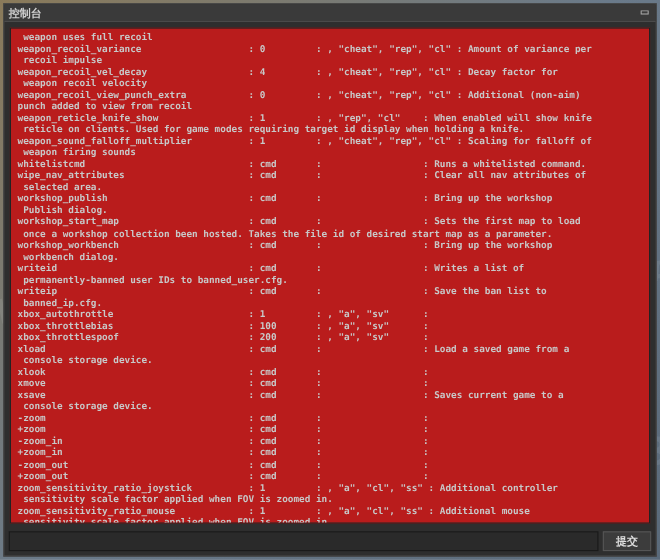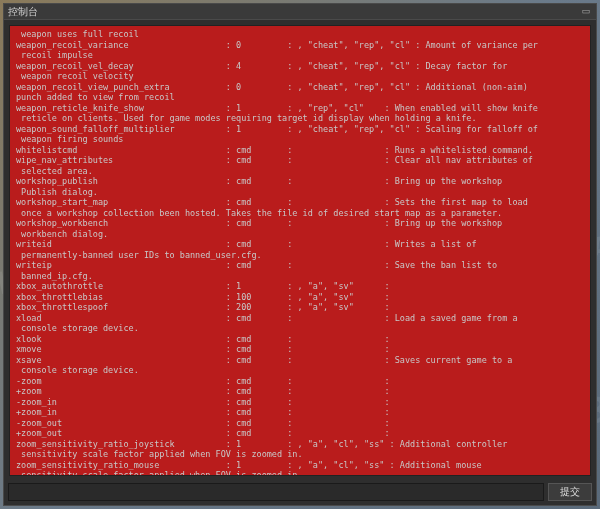--- a/index.html
+++ b/index.html
@@ -1,15 +1,15 @@
 <!DOCTYPE html>
 <html><head>
 <meta charset="utf-8">
 <style>
-  * { margin: 0; padding: 0; box-sizing: border-box; }
+  * { margin: 0; padding: 0; box-sizing: border-box; font-weight: bold; }
   body {
     width: 600px; height: 509px;
     background: linear-gradient(135deg, #8a7a5a 0%, #6a7a8a 50%, #5a6a7a 100%);
     font-family: "Lucida Console", Monaco, monospace;
     font-size: 8.5px;
     overflow: hidden;
     position: relative;
   }
   .watermark {
     position: absolute;

